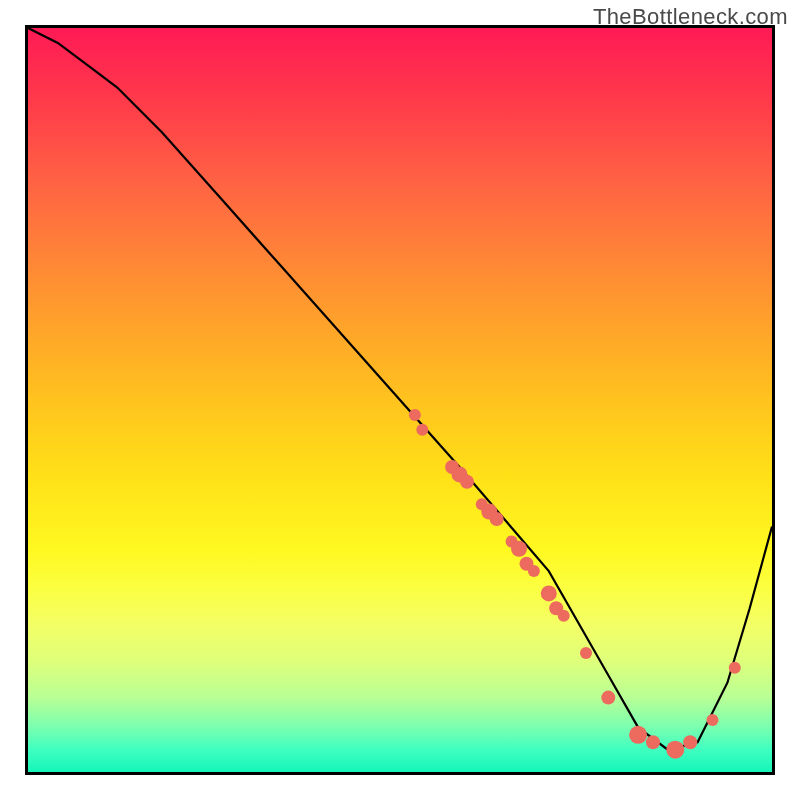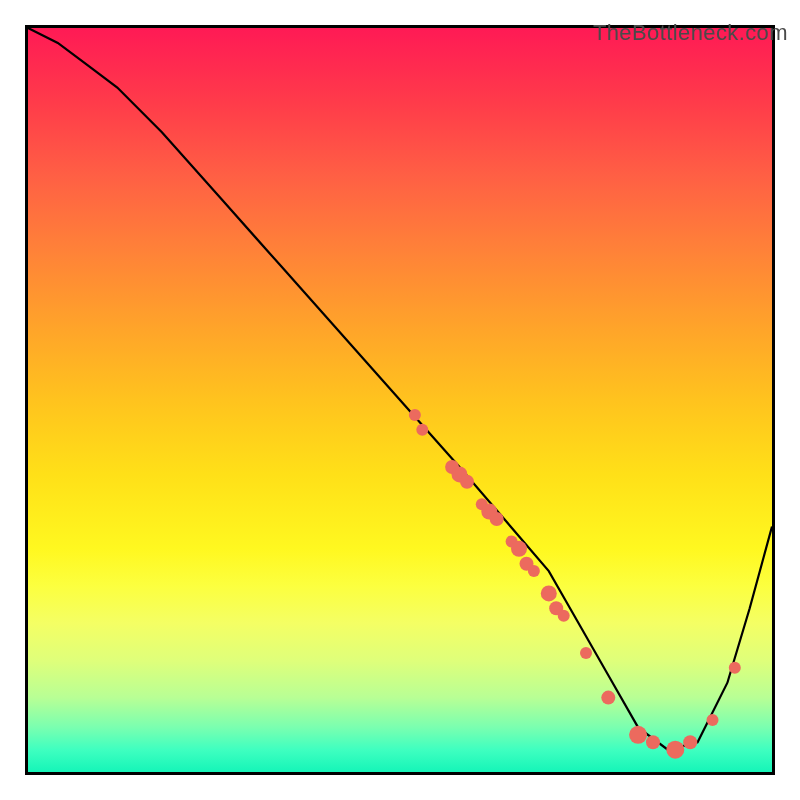--- a/index.html
+++ b/index.html
@@ -11,21 +11,21 @@
     font-family: Arial, Helvetica, sans-serif;
     background: #ffffff;
   }
   .canvas {
     position: relative;
     width: 800px;
     height: 800px;
   }
   .watermark {
     position: absolute;
-    top: 20px;
+    top: 4px;
     right: 12px;
     font-size: 22px;
     font-weight: 500;
     color: #4a4a4a;
     letter-spacing: 0.4px;
     z-index: 20;
   }
   .plot-frame {
     position: absolute;
     left: 25px;

